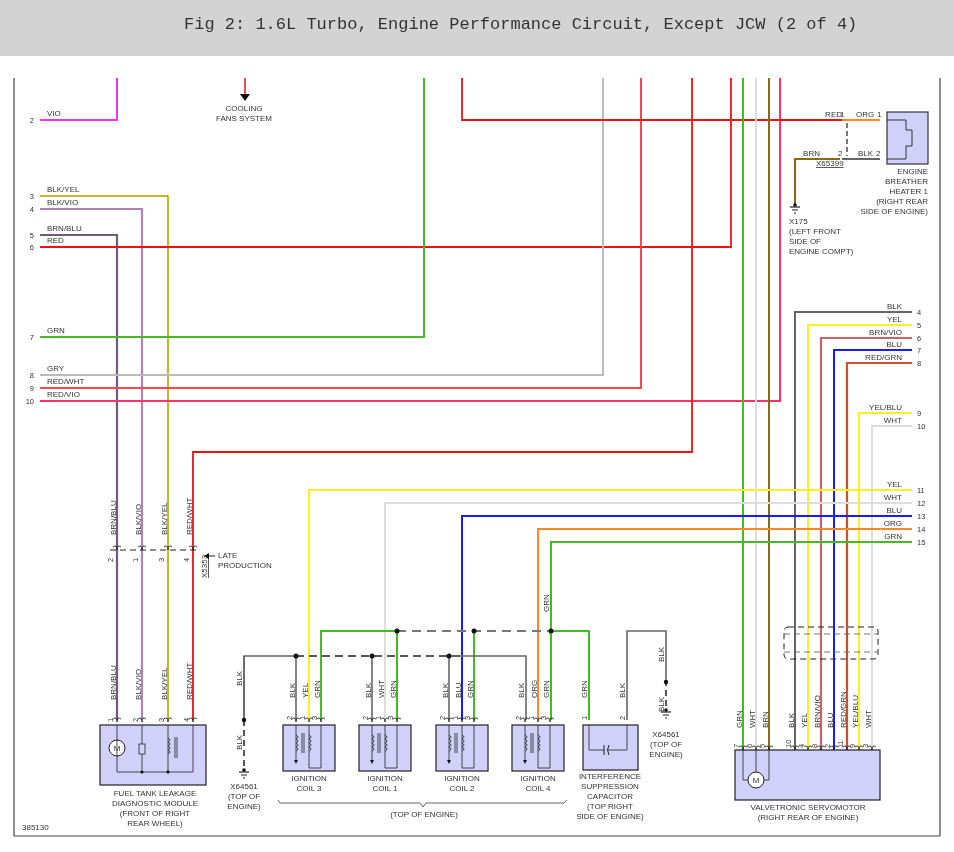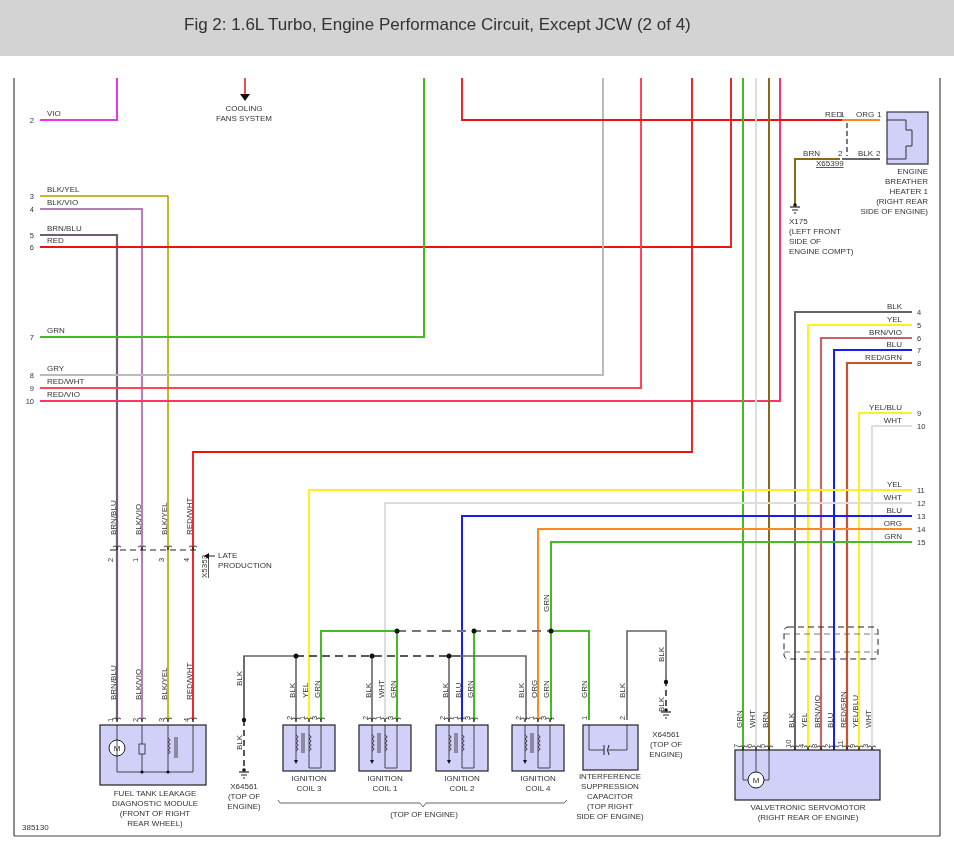--- a/index.html
+++ b/index.html
@@ -1,18 +1,18 @@
 <!DOCTYPE html>
 <html><head>
 <meta charset="utf-8">
 <style>
   html,body{margin:0;padding:0;background:#fff;}
   body{width:954px;height:852px;position:relative;overflow:hidden;font-family:"Liberation Sans",sans-serif;}
   .header{position:absolute;left:0;top:0;width:954px;height:56px;background:#d3d3d3;}
-  .header .title{position:absolute;left:184px;top:15px;font-size:17px;color:#333;font-family:Liberation Sans, sans-serif;}
+  .header .title{position:absolute;left:184px;top:15px;font-size:17px;color:#333;font-family:Liberation Mono, monospace;}
   svg{position:absolute;left:0;top:0;}
   svg text{font-family:"Liberation Sans",sans-serif;fill:#333;}
   .t7{font-size:7.5px;}
   .t8{font-size:8px;}
 </style>
 </head>
 <body>
 
 <div class="header">
   <div class="title">Fig 2: 1.6L Turbo, Engine Performance Circuit, Except JCW (2 of 4)</div>

